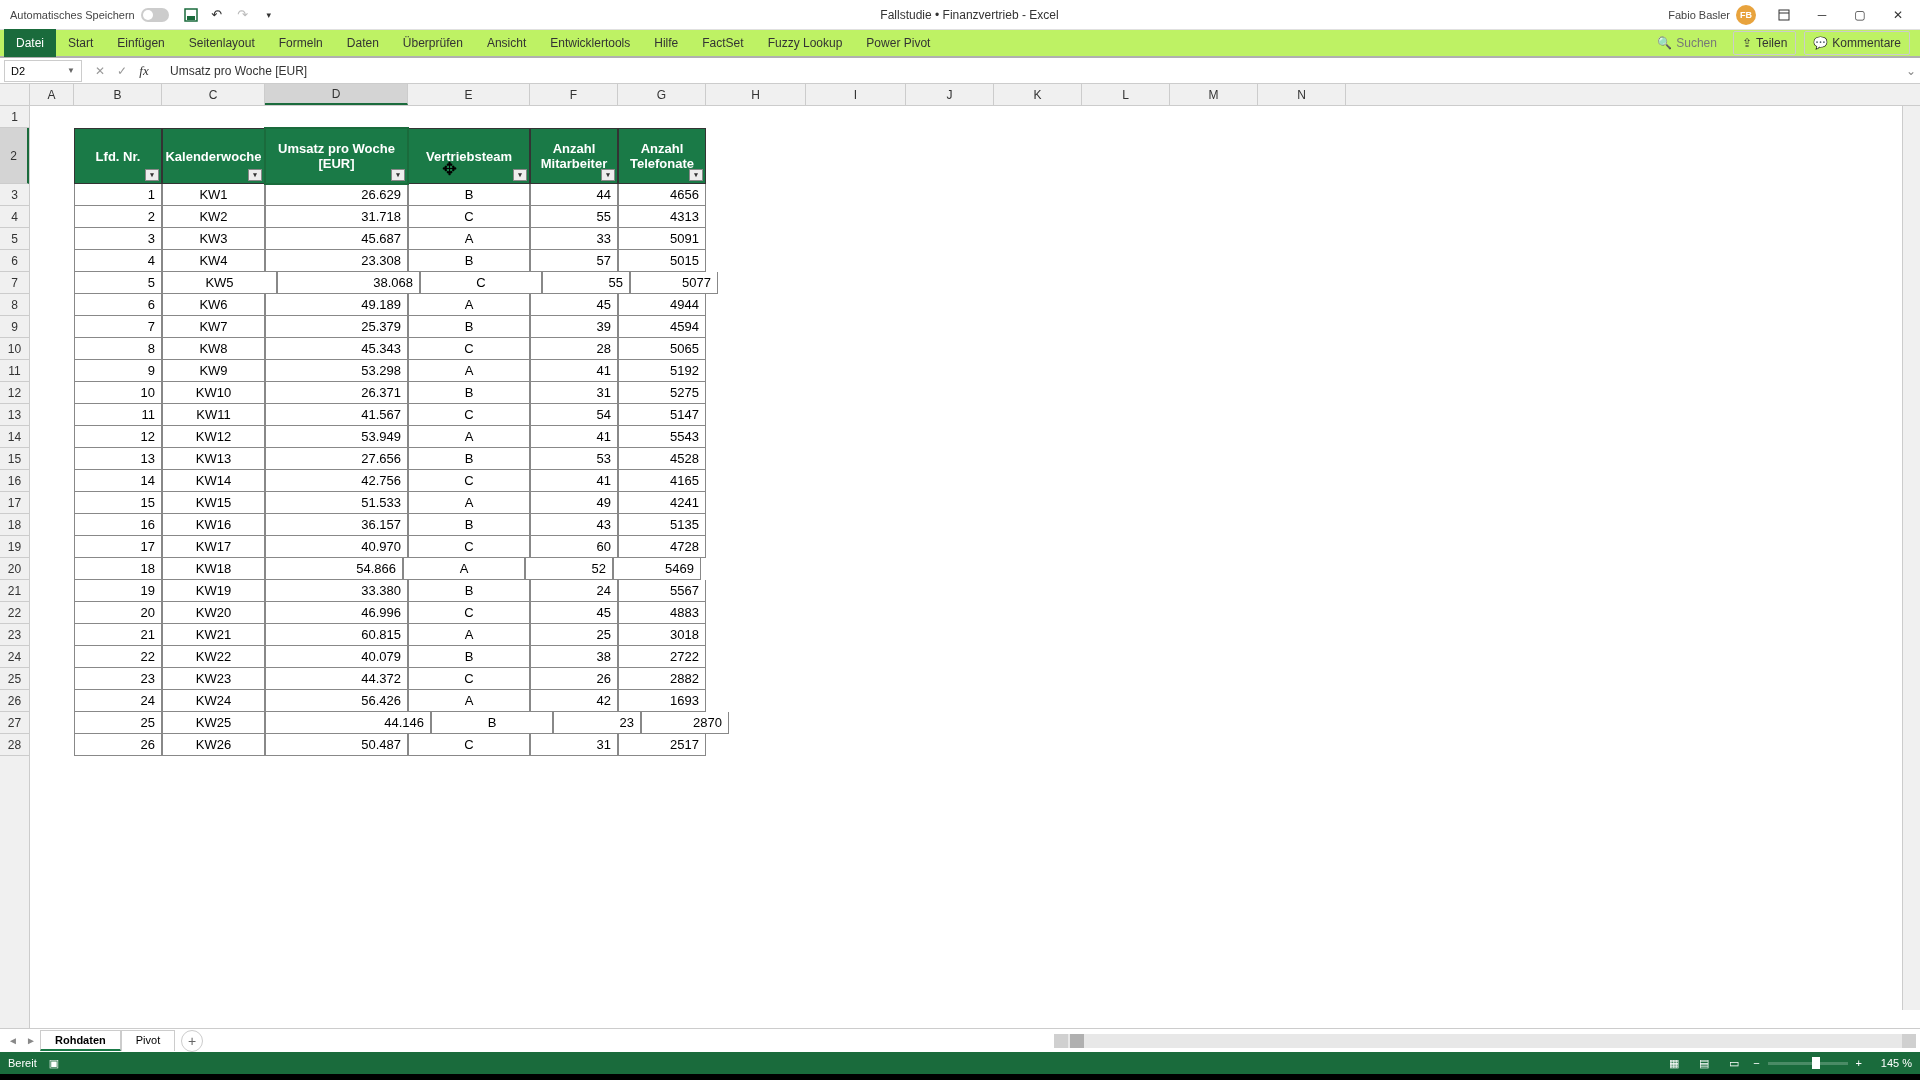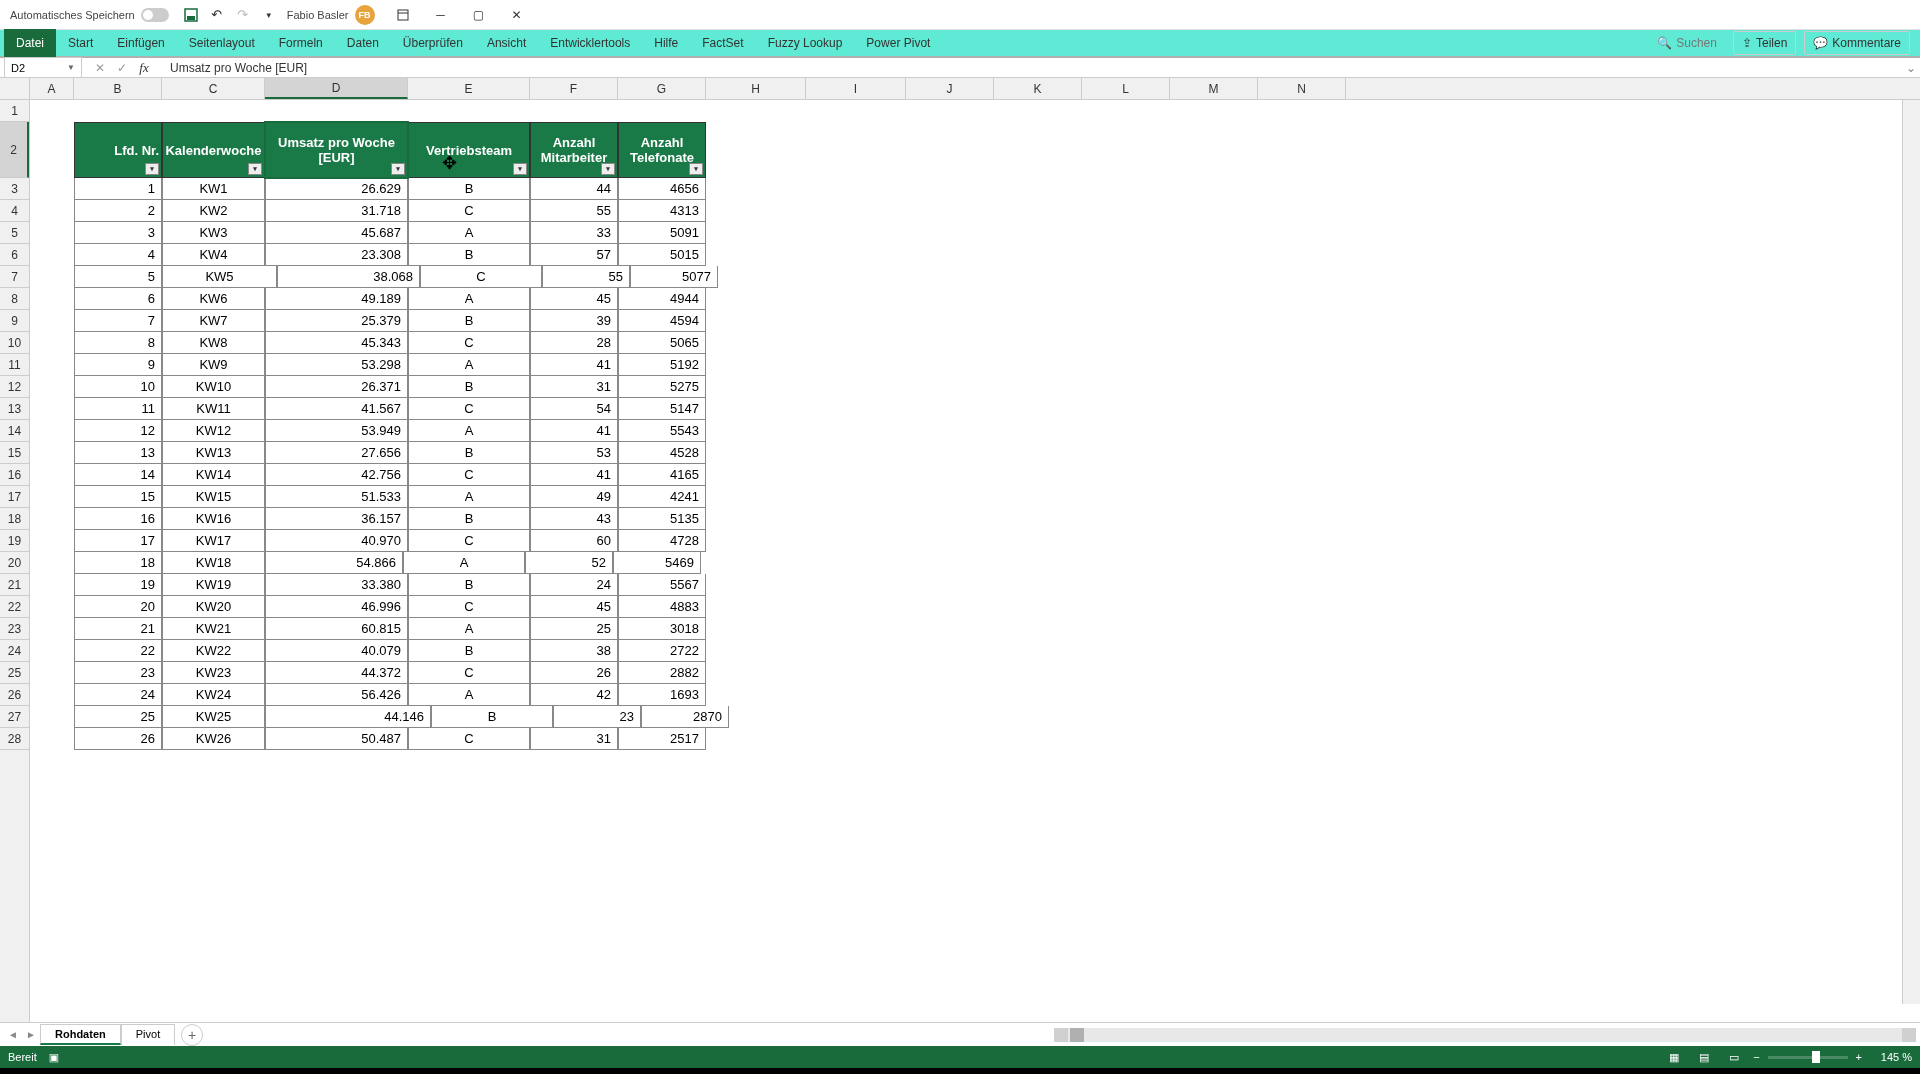--- a/index.html
+++ b/index.html
@@ -12,29 +12,29 @@
 .toggle { width: 28px; height: 14px; background: #ccc; border-radius: 7px; position: relative; }
 .toggle::after { content: ''; position: absolute; width: 10px; height: 10px; background: #fff; border-radius: 50%; top: 2px; left: 2px; }
 .qat-icon { width: 20px; height: 20px; display: flex; align-items: center; justify-content: center; color: #333; font-size: 13px; cursor: pointer; }
 .titlebar-center { flex: 1; text-align: center; font-size: 12px; color: #333; }
 .titlebar-right { display: flex; align-items: center; gap: 2px; }
 .user { display: flex; align-items: center; gap: 6px; font-size: 11px; color: #444; padding: 0 8px; }
 .user-avatar { width: 20px; height: 20px; background: #e8a33d; border-radius: 50%; display: flex; align-items: center; justify-content: center; color: #fff; font-size: 9px; font-weight: bold; }
 .win-btn { width: 36px; height: 28px; display: flex; align-items: center; justify-content: center; color: #333; cursor: pointer; }
 
 
-.ribbon-tabs { height: 28px; background: #5eead4; display: flex; align-items: center; border-bottom: 2px solid #b0b0b0; padding: 0 4px; }
+.ribbon-tabs { height: 28px; background: #bef264; display: flex; align-items: center; border-bottom: 2px solid #b0b0b0; padding: 0 4px; }
 .tab { padding: 0 12px; height: 28px; display: flex; align-items: center; font-size: 12px; color: #333; cursor: pointer; }
 .tab.active { background: #1a6b3c; color: #fff; }
 .ribbon-right { margin-left: auto; display: flex; align-items: center; gap: 8px; padding-right: 6px; }
 .search-box { display: flex; align-items: center; gap: 4px; color: #777; font-size: 12px; padding: 0 8px; }
 .teilen, .kommentare { display: flex; align-items: center; gap: 4px; font-size: 12px; color: #333; padding: 4px 8px; border: 1px solid #ccc; border-radius: 2px; cursor: pointer; }
 
 
-.formula-row { height: 20px; display: flex; align-items: center; border-bottom: 1px solid #ccc; background: #fff; }
+.formula-row { height: 26px; display: flex; align-items: center; border-bottom: 1px solid #ccc; background: #fff; }
 .name-box { width: 78px; height: 22px; border: 1px solid #ccc; margin-left: 4px; padding: 0 6px; display: flex; align-items: center; justify-content: space-between; font-size: 11px; }
 .name-box-dd { color: #666; font-size: 8px; }
 .fx-btns { display: flex; align-items: center; gap: 2px; margin: 0 8px; }
 .fx-btn { width: 20px; height: 20px; display: flex; align-items: center; justify-content: center; color: #999; }
 .fx-label { font-style: italic; font-family: 'Times New Roman', serif; font-size: 13px; color: #333; }
 .formula-input { flex: 1; padding: 0 8px; font-size: 12px; color: #333; }
 .formula-expand { width: 18px; color: #888; text-align: center; cursor: pointer; }
 
 
 .grid-wrap { position: relative; height: calc(100vh - 30px - 28px - 26px - 24px - 22px - 6px); overflow: hidden; background: #fff; }
@@ -93,20 +93,21 @@
     <div class="qat-icon">
         <svg width="14" height="14" viewBox="0 0 14 14">
           <rect x="1" y="1" width="12" height="12" fill="none" stroke="#1a6b3c" stroke-width="1.5"></rect>
           <rect x="3" y="8" width="8" height="4" fill="#1a6b3c"></rect>
         </svg>
       </div>
     <div class="qat-icon">↶</div>
     <div class="qat-icon" style="color:#bbb">↷</div>
     <div class="qat-icon" style="font-size:9px">▾</div>
   </div>
+  <div class="titlebar-center">Fallstudie • Finanzvertrieb  -  Excel</div>
   <div class="titlebar-right">
     <div class="user">
       <span>Fabio Basler</span>
       <div class="user-avatar">FB</div>
     </div>
     <div class="win-btn">
         <svg width="12" height="12">
           <rect x="1" y="1" width="10" height="10" fill="none" stroke="#333"></rect>
           <line x1="1" y1="4" x2="11" y2="4" stroke="#333"></line>
         </svg>
@@ -207,21 +208,21 @@
       <div class="row-h">23</div>
       <div class="row-h">24</div>
       <div class="row-h">25</div>
       <div class="row-h">26</div>
       <div class="row-h">27</div>
       <div class="row-h">28</div>
     </div>
   <div class="cells">
     <div class="data-table" style="left: 44px; top: 22px;">
       <div class="table-header-row" id="table-headers">
-          <div class="th" style="width: 88px; justify-content: flex-end;">
+          <div class="th" style="width: 88px;">
             <span>Lfd. Nr.</span>
             <div class="filter-dd">▾</div>
           </div>
           <div class="th" style="width: 103px;">
             <span>Kalenderwoche</span>
             <div class="filter-dd">▾</div>
           </div>
           <div class="th selected" style="width: 143px;">
             <span>Umsatz pro Woche [EUR]</span>
             <div class="filter-dd">▾</div>

